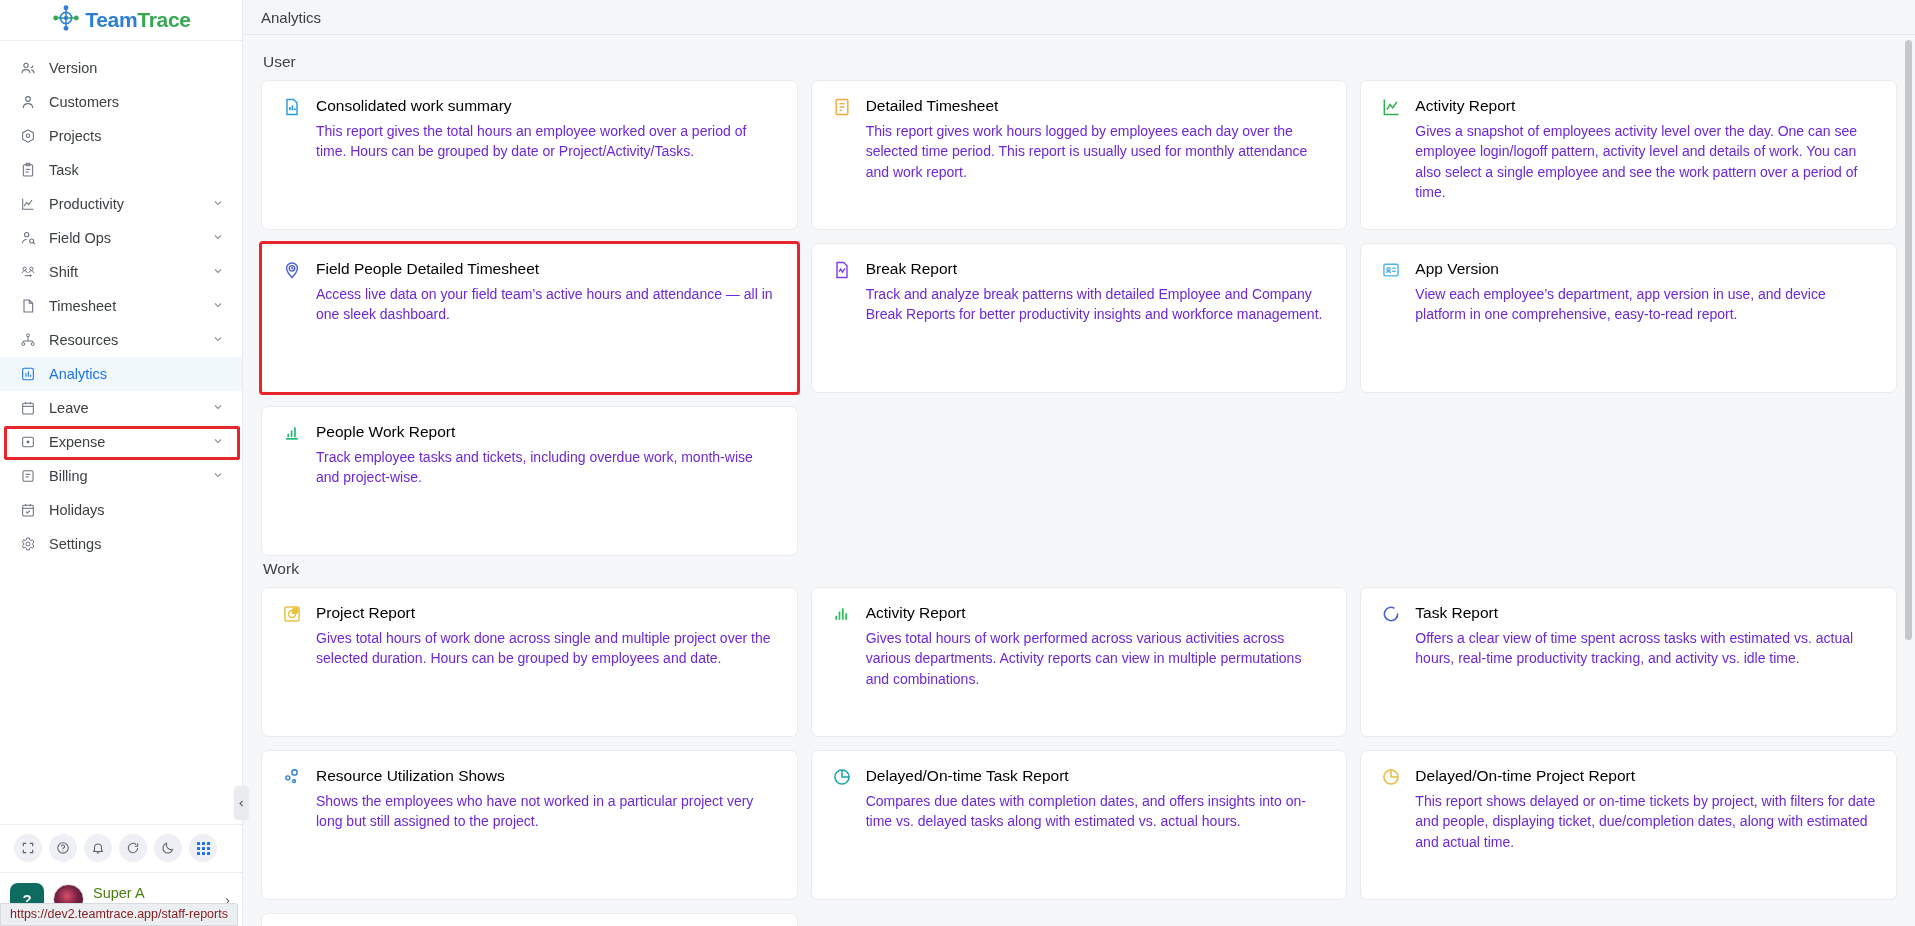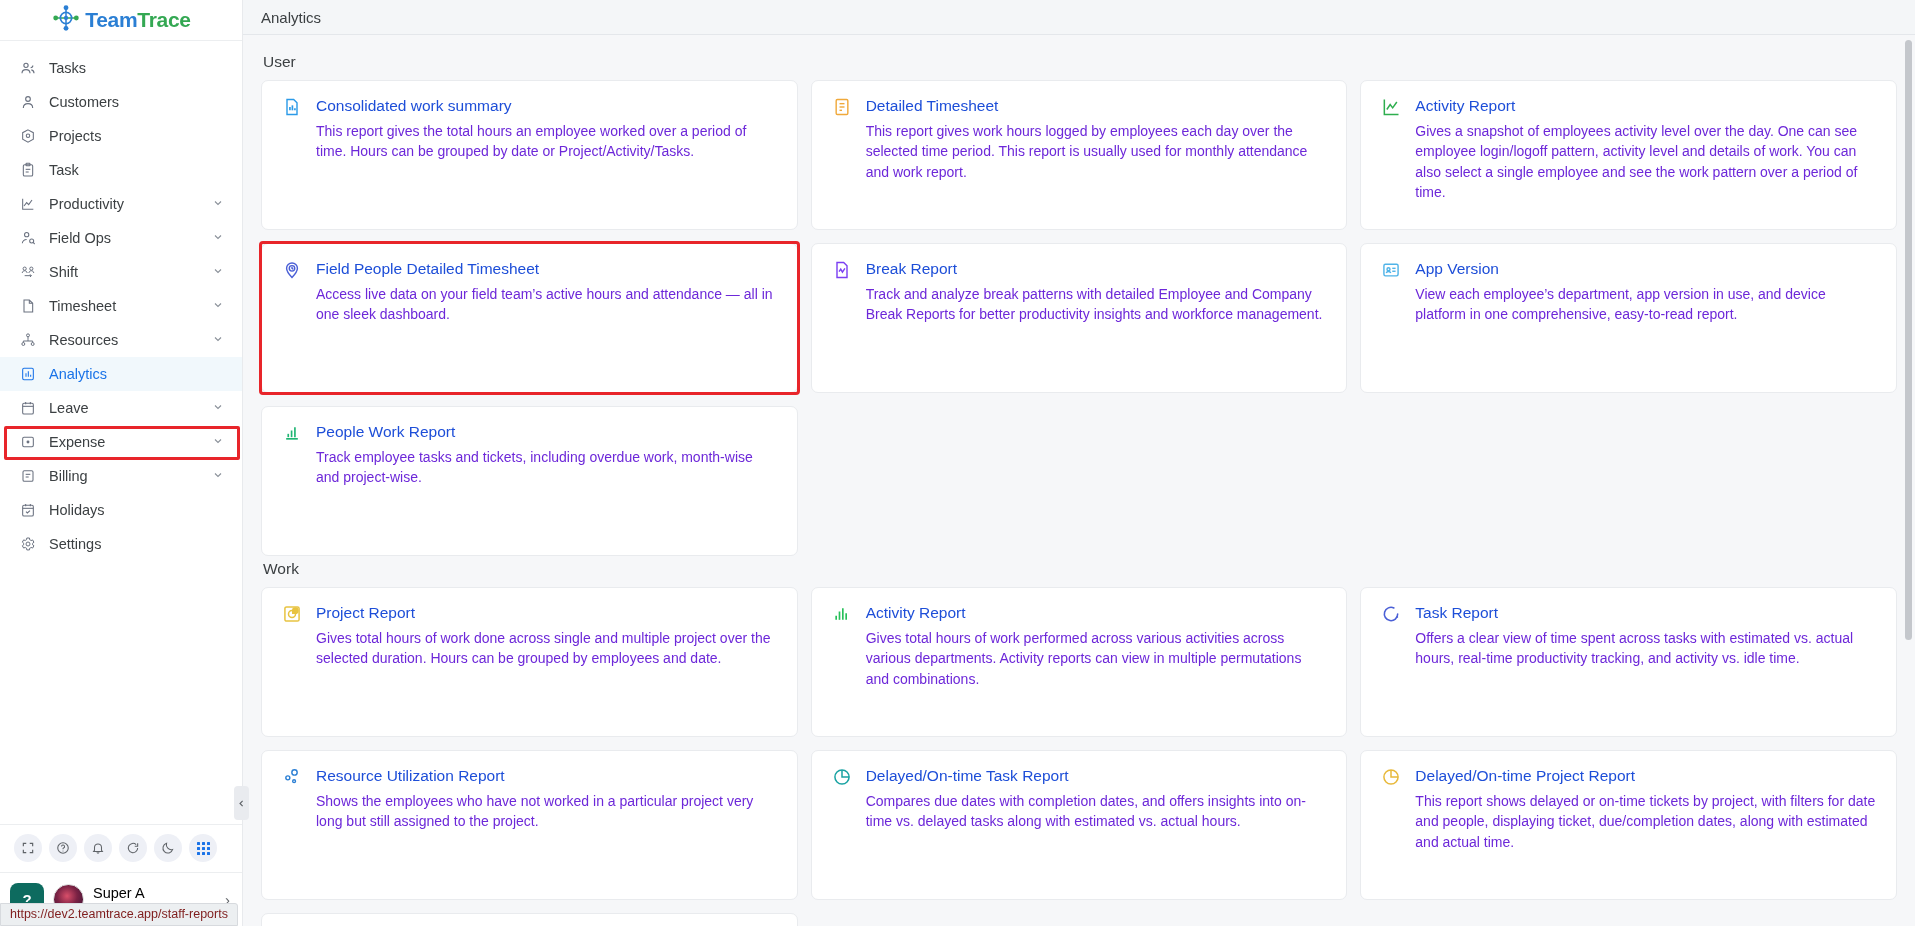--- a/index.html
+++ b/index.html
@@ -74,21 +74,21 @@
     width: 34px; height: 34px; border-radius: 8px; background: #0d6b5f;
     display: flex; align-items: center; justify-content: center;
     color: #fff; font-size: 15px; font-weight: bold; flex: 0 0 34px;
   }
   .avatar {
     width: 31px; height: 31px; border-radius: 50%; flex: 0 0 31px;
     background: radial-gradient(circle at 45% 38%, #d94f6a 0%, #7b2244 42%, #2b1030 100%);
     border: 1px solid #d8d8d8;
   }
   .prof-text { flex: 1; min-width: 0; line-height: 1.15; }
-  .prof-name { font-size: 14.5px; color: #000000; }
+  .prof-name { font-size: 14.5px; color: #4d7c0f; }
   .prof-sub { font-size: 11.5px; color: #9aa0a6; white-space: nowrap; overflow: hidden; }
   .prof-arrow { color: #5f6368; font-size: 15px; }
 
   
   .main { flex: 1; height: 926px; display: flex; flex-direction: column; background: #f6f7f9; position: relative; }
   .topbar {
     height: 35px; background: #f4f6f8; border-bottom: 1px solid #e4e7eb;
     display: flex; align-items: center; padding-left: 18px;
   }
   .topbar-title { font-size: 15px; color: #3c4043; }
@@ -98,21 +98,21 @@
   .grid { display: grid; grid-template-columns: repeat(3, 1fr); gap: 13px; }
 
   .card {
     background: #ffffff; border: 1px solid #e9ebee; border-radius: 7px;
     padding: 15px 20px 16px 20px; min-height: 150px; cursor: pointer;
     display: flex; gap: 12px; align-items: flex-start;
   }
   .card-ic { flex: 0 0 22px; width: 22px; height: 22px; margin-top: 1px; }
   .card-ic svg { width: 20px; height: 20px; display: block; }
   .card-body { flex: 1; min-width: 0; }
-  .card-title { font-size: 15.5px; color: #1d4ed8; margin-bottom: 5px; line-height: 1.3; }
+  .card-title { font-size: 15.5px; color: #000000; margin-bottom: 5px; line-height: 1.3; }
   .card-desc { font-size: 14px; color: #6d28d9; line-height: 1.45; }
 
   .card.sel { position: relative; }
   .card-hl {
     position: absolute; border: 3px solid #e8252a; border-radius: 4px;
     pointer-events: none; z-index: 25;
   }
 
   
   .vscroll {
@@ -161,21 +161,21 @@
 
       <div class="nav-item">
         <span class="ic">
             <svg viewBox="0 0 24 24" fill="none" stroke="currentColor" stroke-width="1.7">
               <circle cx="9" cy="8" r="3.2"></circle>
               <path d="M3 20c0-3.3 2.7-5.5 6-5.5s6 2.2 6 5.5"></path>
               <path d="M16 11.5c1.8 0 3.2-1.4 3.2-3.2"></path>
               <path d="M17 14.8c2.4.4 4 2.4 4 5.2"></path>
             </svg>
           </span>
-        <span class="nav-label">Tasks</span>
+        <span class="nav-label">Version</span>
       </div>
 
       <div class="nav-item">
         <span class="ic">
             <svg viewBox="0 0 24 24" fill="none" stroke="currentColor" stroke-width="1.7">
               <circle cx="12" cy="7.5" r="3.5"></circle>
               <path d="M5 21c0-3.9 3.1-6.5 7-6.5s7 2.6 7 6.5"></path>
             </svg>
           </span>
         <span class="nav-label">Customers</span>
@@ -599,21 +599,21 @@
 
         <div class="card">
           <span class="card-ic">
             <svg viewBox="0 0 24 24" fill="none" stroke="#2b7fd4" stroke-width="1.7">
                 <circle cx="15" cy="6.5" r="3.2"></circle>
                 <circle cx="7" cy="13" r="2.4"></circle>
                 <circle cx="14.5" cy="17" r="1.7"></circle>
               </svg>
           </span>
           <div class="card-body">
-            <div class="card-title">Resource Utilization Report</div>
+            <div class="card-title">Resource Utilization Shows</div>
             <div class="card-desc">Shows the employees who have not worked in a particular project very long but still assigned to the project.</div>
           </div>
         </div>
 
         <div class="card">
           <span class="card-ic">
             <svg viewBox="0 0 24 24" fill="none" stroke="#1aa3a3" stroke-width="1.8">
                 <circle cx="12" cy="12" r="8.5"></circle>
                 <path d="M12 3.5V12h8.5"></path>
               </svg>

